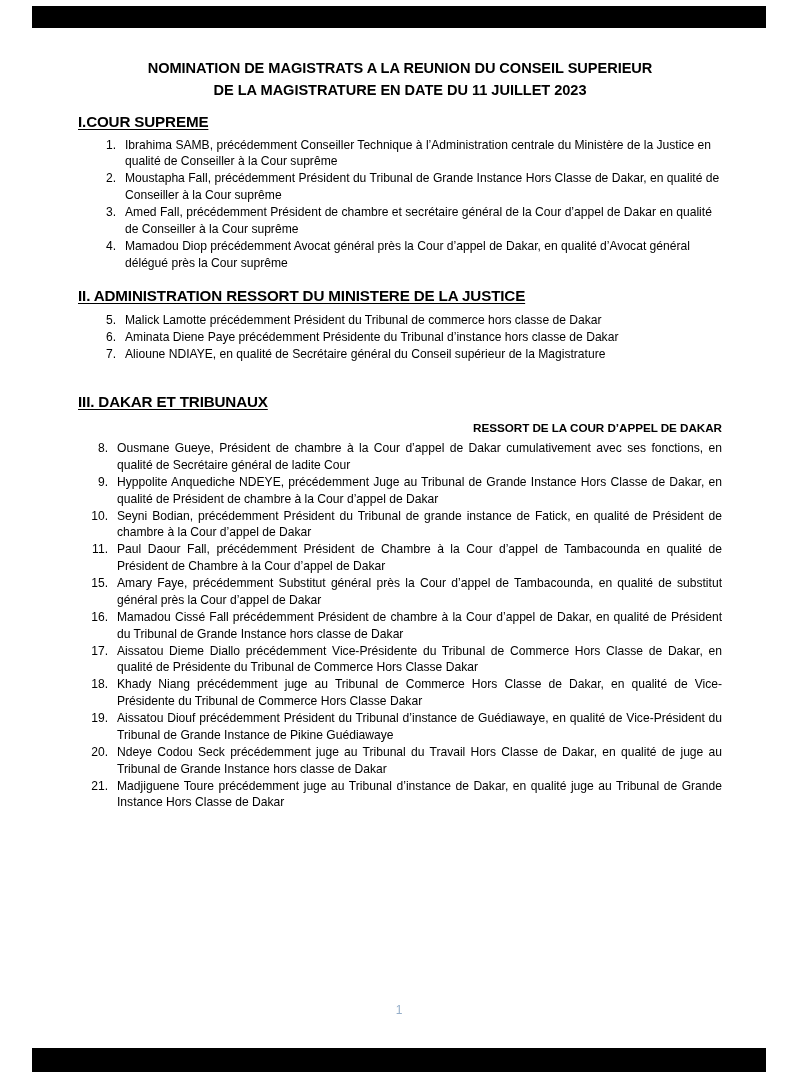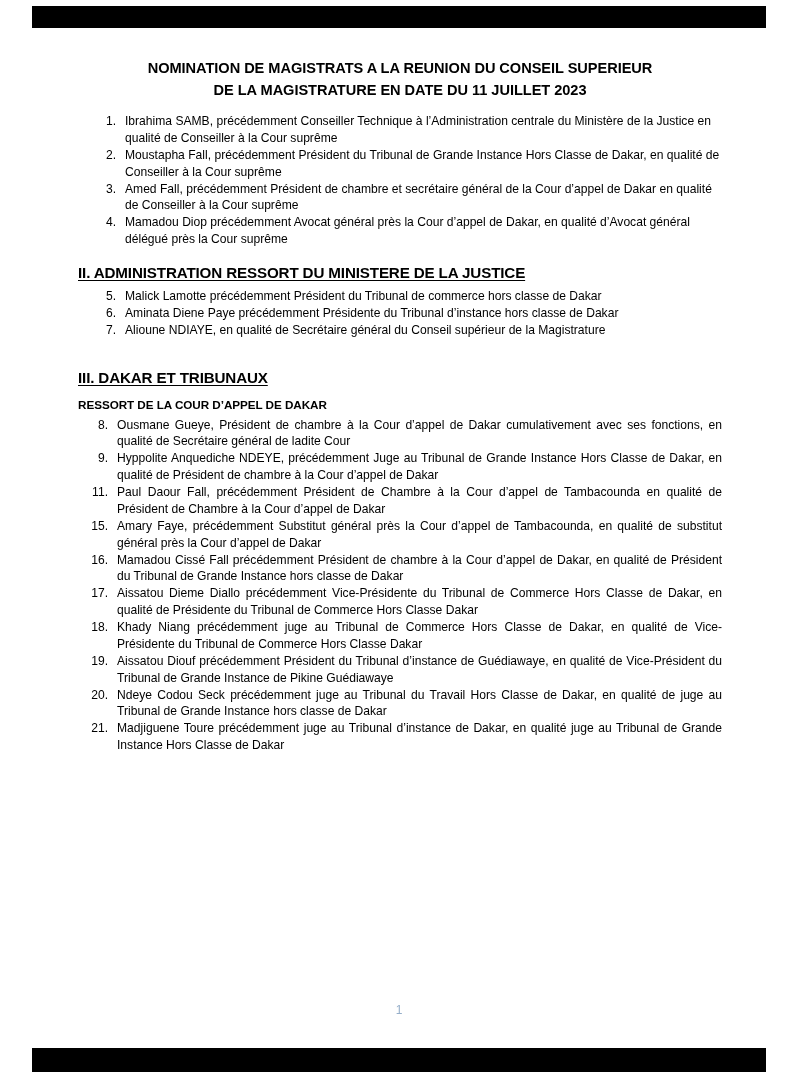--- a/index.html
+++ b/index.html
@@ -64,20 +64,21 @@
   }
   .section-heading.h-one   { font-size: 15.2px; margin: 0 0 5px 0; }
   .section-heading.h-two   { font-size: 15.2px; margin: 16px 0 6px 0; }
   .section-heading.h-three { font-size: 15.2px; margin: 30px 0 10px 0; }
 
   .sub-heading {
     font-size: 11.7px;
     font-weight: bold;
     letter-spacing: -0.05px;
     margin: 0 0 6px 0;
+    text-align: right;
   }
 
   
   .entry-list { list-style: none; }
 
   .entry {
     position: relative;
     padding-left: 39px;
     font-size: 12.1px;
     line-height: 1.375;
@@ -118,20 +119,21 @@
 <div class="scan-bar bottom"></div>
 
 <div class="page">
   <div class="page-inner">
 
     <div class="doc-title">
       <div>NOMINATION DE MAGISTRATS A LA REUNION DU CONSEIL SUPERIEUR</div>
       <div>DE LA MAGISTRATURE EN DATE DU 11 JUILLET 2023</div>
     </div>
 
+    <h2 class="section-heading h-one">I.COUR SUPREME</h2>
     <ul class="entry-list compact">
       <li class="entry">
         <span class="num">1.</span>
         <span class="txt">Ibrahima SAMB, précédemment Conseiller Technique à l’Administration centrale du Ministère de la Justice en qualité de Conseiller à la Cour suprême</span>
       </li>
       <li class="entry">
         <span class="num">2.</span>
         <span class="txt">Moustapha Fall, précédemment Président du Tribunal de Grande Instance Hors Classe de Dakar, en qualité de Conseiller à la Cour suprême</span>
       </li>
       <li class="entry">
@@ -165,20 +167,24 @@
     <ul class="entry-list">
       <li class="entry justify">
         <span class="num">8.</span>
         <span class="txt">Ousmane Gueye, Président de chambre à la Cour d’appel de Dakar cumulativement avec ses fonctions, en qualité de Secrétaire général de ladite Cour</span>
       </li>
       <li class="entry justify">
         <span class="num">9.</span>
         <span class="txt">Hyppolite Anquediche NDEYE, précédemment Juge au Tribunal de Grande Instance Hors Classe de Dakar, en qualité de Président de chambre à la Cour d’appel de Dakar</span>
       </li>
       <li class="entry justify">
+        <span class="num">10.</span>
+        <span class="txt">Seyni Bodian, précédemment Président du Tribunal de grande instance de Fatick, en qualité de Président de chambre à la Cour d’appel de Dakar</span>
+      </li>
+      <li class="entry justify">
         <span class="num">11.</span>
         <span class="txt">Paul Daour Fall, précédemment Président de Chambre à la Cour d’appel de Tambacounda en qualité de Président de Chambre à la Cour d’appel de Dakar</span>
       </li>
       <li class="entry justify">
         <span class="num">15.</span>
         <span class="txt">Amary Faye, précédemment Substitut général près la Cour d’appel de Tambacounda, en qualité de substitut général près la Cour d’appel de Dakar</span>
       </li>
       <li class="entry justify">
         <span class="num">16.</span>
         <span class="txt">Mamadou Cissé Fall précédemment Président de chambre à la Cour d’appel de Dakar, en qualité de Président du Tribunal de Grande Instance hors classe de Dakar</span>

